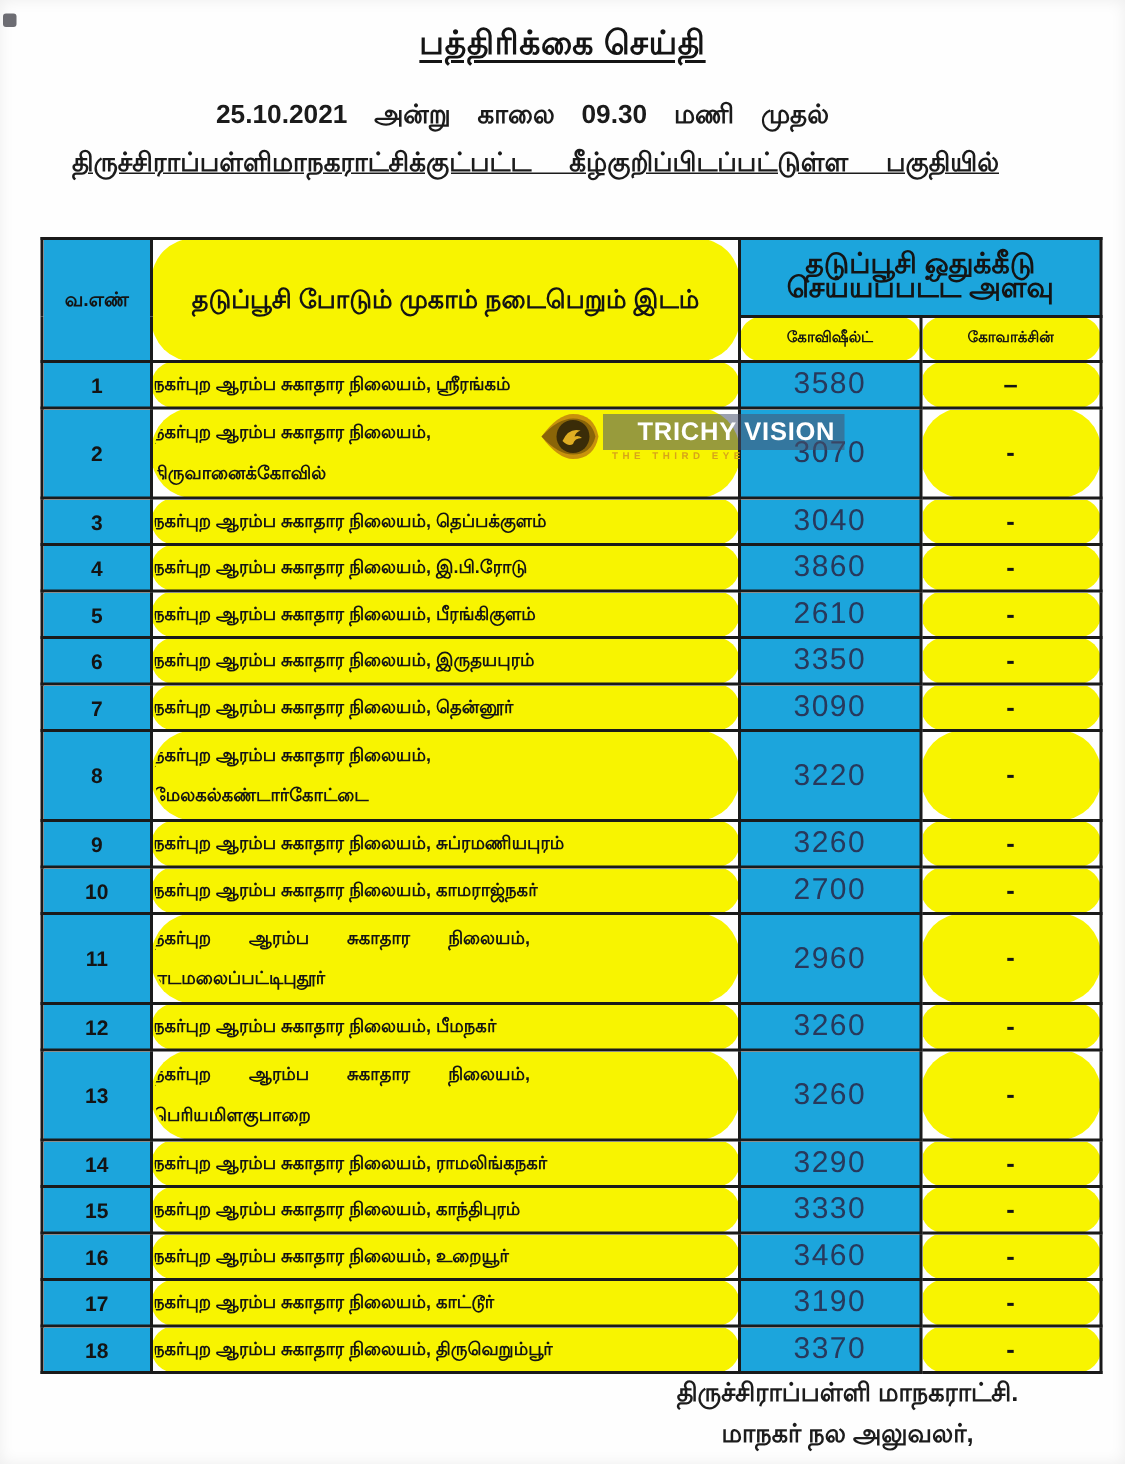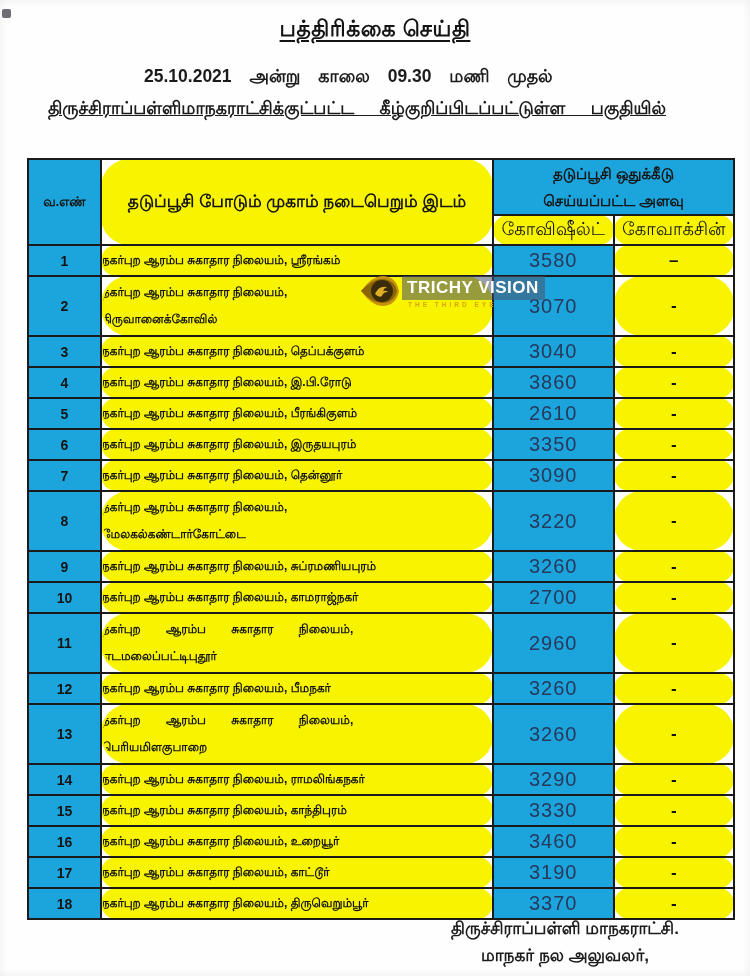--- a/index.html
+++ b/index.html
@@ -52,22 +52,22 @@
   }
   table.vax th,table.vax td{
     border:2px solid var(--border);
     padding:0;
     overflow:hidden;
   }
   .c-blue{background:var(--blue);}
   .c-yellow{background:var(--yellow);border-radius:28px;}
   th.h-serial{width:71px;font-size:13px;font-weight:700;}
   th.h-place{width:390px;font-size:17px;font-weight:700;}
-  th.h-alloc{font-size:15px;font-weight:700;white-space:pre-line;line-height:27px;height:50px;margin-top:41px;}
-  th.h-sub{font-size:18px;font-weight:400;height:28px;}
+  th.h-alloc{font-size:19px;font-weight:700;white-space:pre-line;line-height:16px;height:50px;margin-top:41px;}
+  th.h-sub{font-size:10px;font-weight:700;height:28px;}
   th.h-cov{width:117px;}
   th.h-covx{width:130px;}
   td.sno{text-align:center;font-size:14px;font-weight:700;}
   td.place{
     font-size:12px;font-weight:600;
     padding:1px 6px 1px 12px;
     line-height:27px;
     white-space:pre-line;
     text-align:left;
   }
@@ -83,21 +83,21 @@
   tr.spread td.place{word-spacing:22px;}
   .watermark{
     position:absolute;left:360px;top:272px;
     display:flex;align-items:flex-start;
     z-index:5;
   }
   .wm-logo{width:40px;height:38px;flex:0 0 auto;margin-top:0;}
   .wm-right{margin-left:2px;margin-top:4px;}
   .wm-band{
     background:rgba(72,82,110,0.55);
-    padding:2px 6px 2px 5px;
+    padding:2px 6px 2px 23px;
     display:inline-block;
   }
   .wm-brand{
     color:#ffffff;font-size:17px;font-weight:700;
     letter-spacing:.5px;white-space:nowrap;
   }
   .wm-sub{
     display:block;
     margin-top:1px;margin-left:6px;
     color:#d7a518;font-size:6.5px;font-weight:700;

